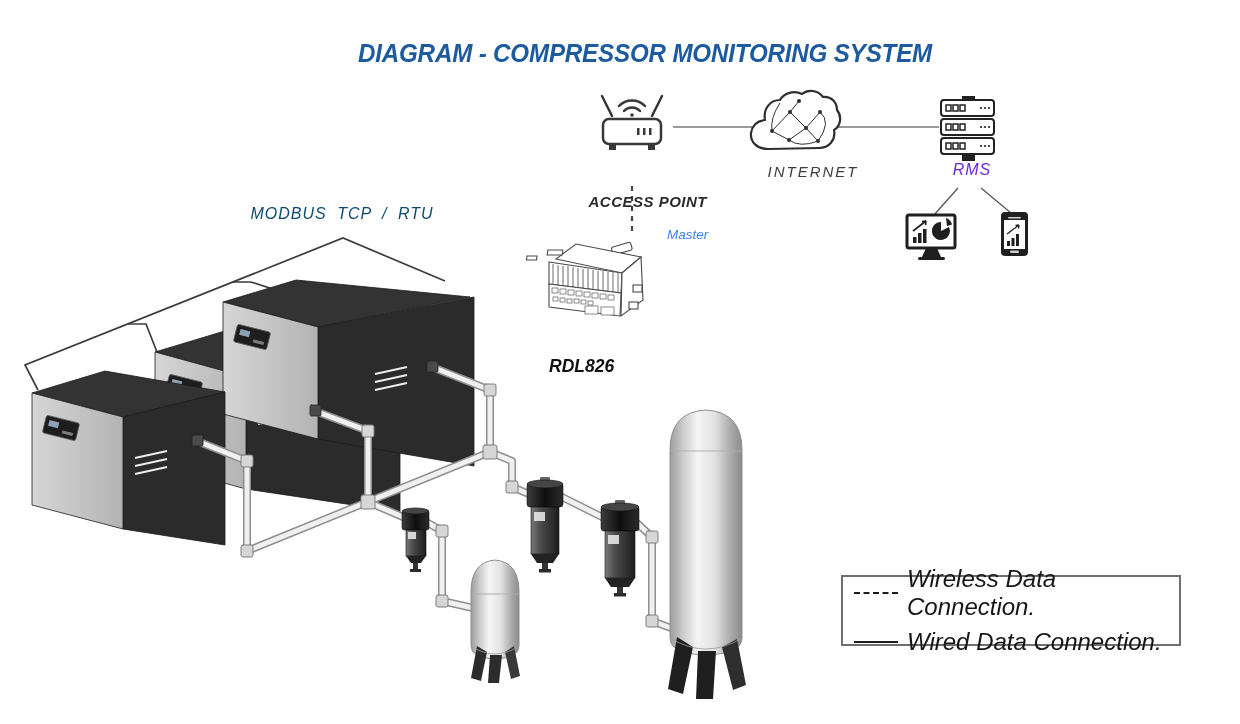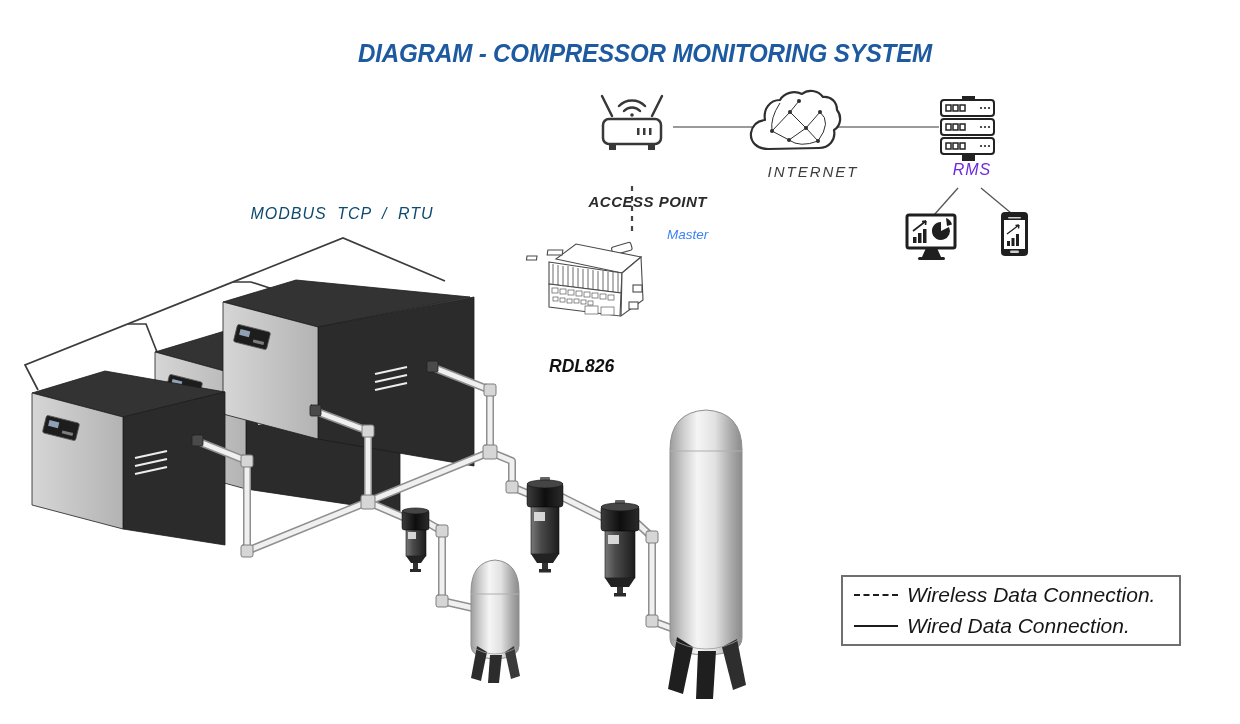--- a/index.html
+++ b/index.html
@@ -19,21 +19,21 @@
   .lbl-model{left:549px;top:356px;font-size:17.5px;font-weight:bold;color:#111;}
   .lbl-modbus{left:230px;top:205px;width:224px;text-align:center;font-size:16px;color:#0c4a6e;
           letter-spacing:1px;word-spacing:5px;}
   .legend{position:absolute;left:841px;top:575px;width:340px;height:71px;border:2px solid #6f6f6f;
           background:#fff;box-sizing:border-box;display:flex;flex-direction:column;
           justify-content:center;gap:7px;padding-left:11px;}
   .legend-row{display:flex;align-items:center;}
   .legend-row .sample{width:44px;margin-right:9px;flex:0 0 auto;}
   .sample-dashed{border-top:2.6px dashed #1c1c1c;}
   .sample-solid{border-top:2.6px solid #1c1c1c;}
-  .legend-row .txt{font-size:21px;color:#161616;}
+  .legend-row .txt{font-size:24px;color:#161616;}
 </style>
 </head>
 <body>
 
 <div id="stage">
 
 <svg width="1240" height="724" viewBox="0 0 1240 724">
   <defs>
     <linearGradient id="tankGrad" x1="0" y1="0" x2="1" y2="0">
       <stop offset="0" stop-color="#9d9d9d"></stop>

